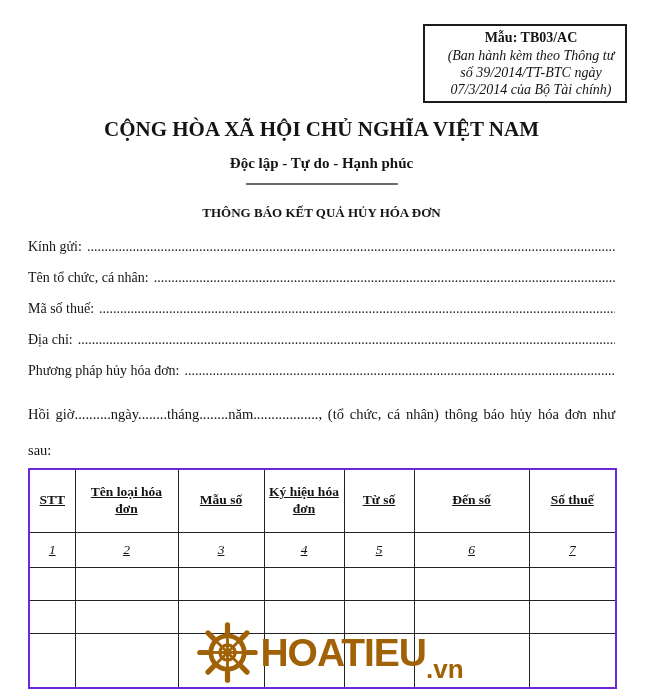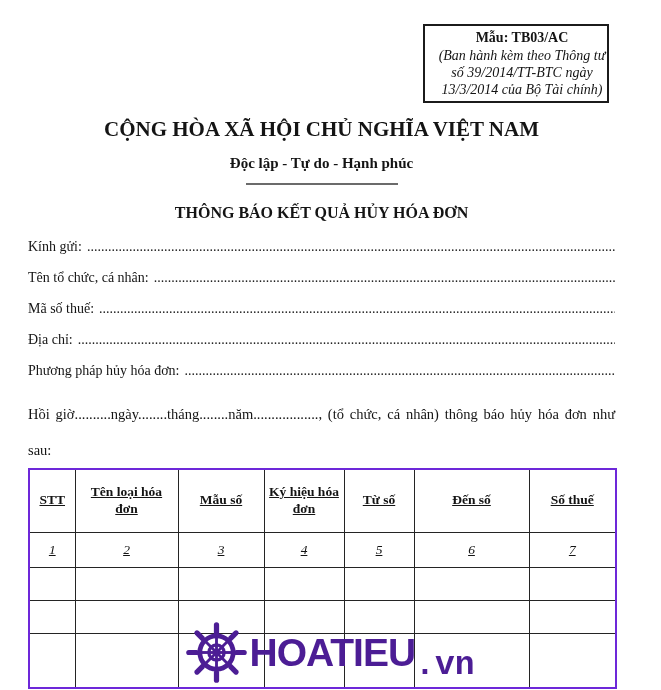--- a/index.html
+++ b/index.html
@@ -4,35 +4,35 @@
 <style>
   * { margin:0; padding:0; box-sizing:border-box; }
   html,body { background:#ffffff; }
   body {
     width:661px; height:690px; position:relative; overflow:hidden;
     font-family:"Liberation Serif","DejaVu Serif",serif; color:#141414;
   }
 
   
   .form-box {
-    position:absolute; top:24px; left:423px; width:186px; height:79px;
+    position:absolute; top:24px; left:423px; width:204px; height:79px;
     border:2px solid #1b1b1b; text-align:center; padding-top:4px;padding-left:12px;
   }
   .form-box-code { font-weight:bold; font-size:14px; }
   .form-box-sub  { font-style:italic; font-size:14px; line-height:1.22; margin-top:1px; }
 
   
   .content { position:absolute; left:28px; top:0; width:587px; }
 
   .national { margin-top:120px; text-align:center; }
   .national-title { font-weight:bold; font-size:21px; line-height:19px; }
   .motto { font-weight:bold; font-size:15px; line-height:19px; margin-top:15px; }
   .motto-divider { width:152px; height:2px; background:#6b6b6b; margin:10px auto 0 auto; }
 
-  .doc-title { text-align:center; font-weight:bold; font-size:16px; line-height:20px; margin-top:18px; }
+  .doc-title { text-align:center; font-weight:bold; font-size:13px; line-height:20px; margin-top:18px; }
 
   .fields { margin-top:16px; }
   .field-row { display:flex; align-items:baseline; height:31px; font-size:14px; }
   .field-label { white-space:nowrap; }
   .dots { flex:1 1 auto; overflow:hidden; white-space:nowrap; margin-left:5px; color:#222; }
 
   .intro { margin-top:2px; font-size:14.5px; line-height:36px; text-align:justify; }
 
   table { border-collapse:collapse; table-layout:fixed; width:587px; border:2px solid #6d28d9;text-decoration:underline; }
   th, td { border:1.5px solid #242424; text-align:center; vertical-align:middle; padding:2px 3px; }
@@ -48,33 +48,33 @@
     position:absolute; top:621px; left:0; width:661px;
     display:flex; justify-content:center; align-items:center; z-index:3;
     pointer-events:none;
   }
   .logo-wheel { width:61px; height:63px; flex:0 0 auto; margin-right:2px; }
   .logo-brand {
     font-family:"Liberation Sans","DejaVu Sans",sans-serif; font-weight:bold;
     font-size:39px; line-height:1; letter-spacing:-1px;
   }
   .logo-tld {
-    font-family:Liberation Mono, monospace; font-weight:bold;
-    font-size:33px; line-height:1; align-self:flex-end; margin-bottom:2px;
+    font-family:Liberation Sans, sans-serif; font-weight:bold;
+    font-size:26px; line-height:1; align-self:flex-end; margin-bottom:2px;
   }
 </style>
 </head>
 <body>
 
 <div class="form-box">
   <div class="form-box-code">Mẫu: TB03/AC</div>
   <div class="form-box-sub">
     <div>(Ban hành kèm theo Thông tư</div>
     <div>số 39/2014/TT-BTC ngày</div>
-    <div>13/3/2014 của Bộ Tài chính)</div>
+    <div>07/3/2014 của Bộ Tài chính)</div>
   </div>
 </div>
 
 <div class="content">
 
   <div class="national">
     <div class="national-title">CỘNG HÒA XÃ HỘI CHỦ NGHĨA VIỆT NAM</div>
     <div class="motto">Độc lập - Tự do - Hạnh phúc</div>
     <div class="motto-divider"></div>
   </div>
@@ -162,21 +162,21 @@
           <td></td>
           <td></td>
           <td></td>
           <td></td>
         </tr>
       </tbody>
   </table>
 
 </div>
 
-<div class="logo" style="color: #4c1d95;">
+<div class="logo" style="color: #a16207;">
   <svg class="logo-wheel" viewBox="0 0 64 64" fill="none">
     <g stroke="currentColor" stroke-width="5.5" stroke-linecap="round">
       <line x1="53" y1="32" x2="61" y2="32"></line>
       <line x1="46.8" y1="46.8" x2="52.5" y2="52.5"></line>
       <line x1="32" y1="53" x2="32" y2="61"></line>
       <line x1="17.2" y1="46.8" x2="11.5" y2="52.5"></line>
       <line x1="11" y1="32" x2="3" y2="32"></line>
       <line x1="17.2" y1="17.2" x2="11.5" y2="11.5"></line>
       <line x1="32" y1="11" x2="32" y2="3"></line>
       <line x1="46.8" y1="17.2" x2="52.5" y2="11.5"></line>

